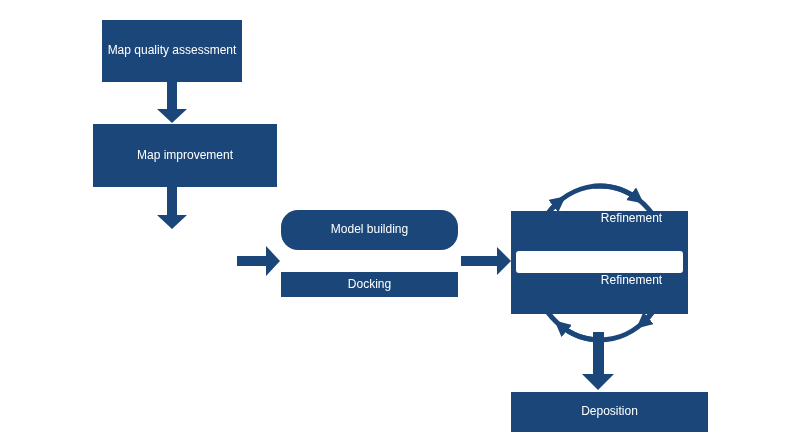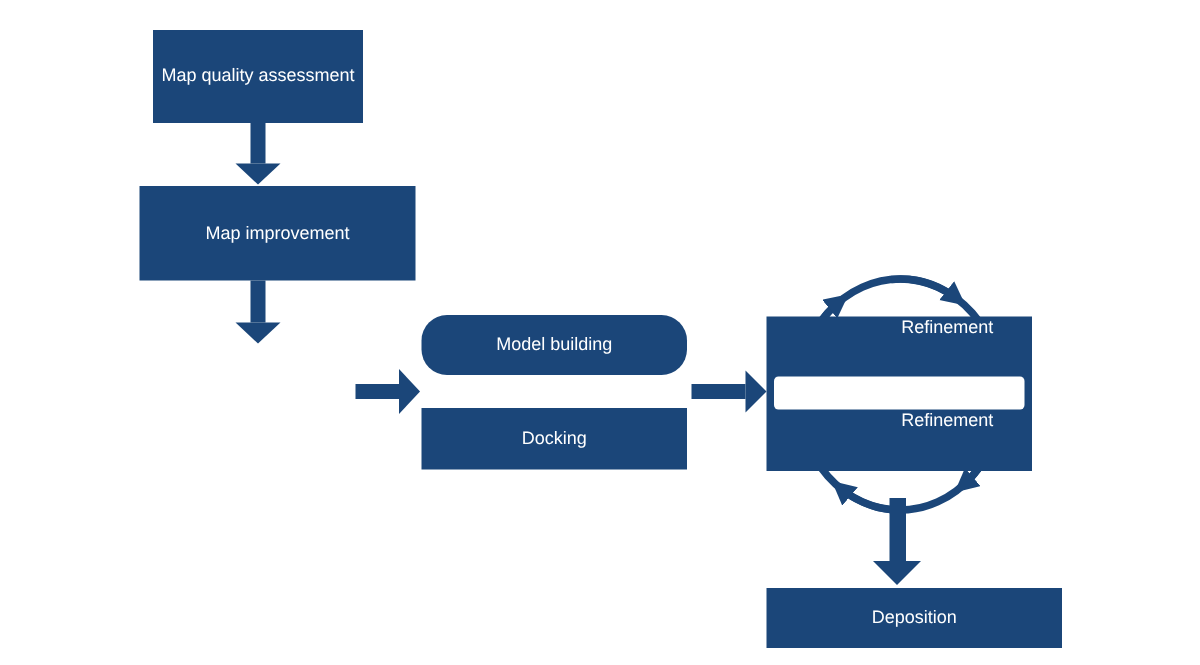--- a/index.html
+++ b/index.html
@@ -23,21 +23,21 @@
     justify-content: center;
     text-align: center;
     box-sizing: border-box;
   }
   
   .node-quality     { left: 102px; top: 20px;  width: 140px; height: 62px; }
   .node-improvement { left: 93px;  top: 124px; width: 184px; height: 63px; }
   .node-symmetry    { left: 108px; top: 229px; width: 128px; height: 64px; }
   
   .node-building    { left: 281px; top: 210px; width: 177px; height: 40px; border-radius: 17px; }
-  .node-docking     { left: 281px; top: 272px; width: 177px; height: 41px; }
+  .node-docking     { left: 281px; top: 272px; width: 177px; height: 25px; }
   
   .cluster          { left: 511px; top: 211px; width: 177px; height: 103px; display: block; }
   .cluster .half {
     position: absolute; left: 0; width: 100%;
     display: flex; align-items: flex-start; justify-content: center; margin-left: 32px;
   }
   .cluster .half-top    { top: 0;    height: 40px; }
   .cluster .half-bottom { top: 62px; height: 41px; }
   .cluster .white-band {
     position: absolute;

